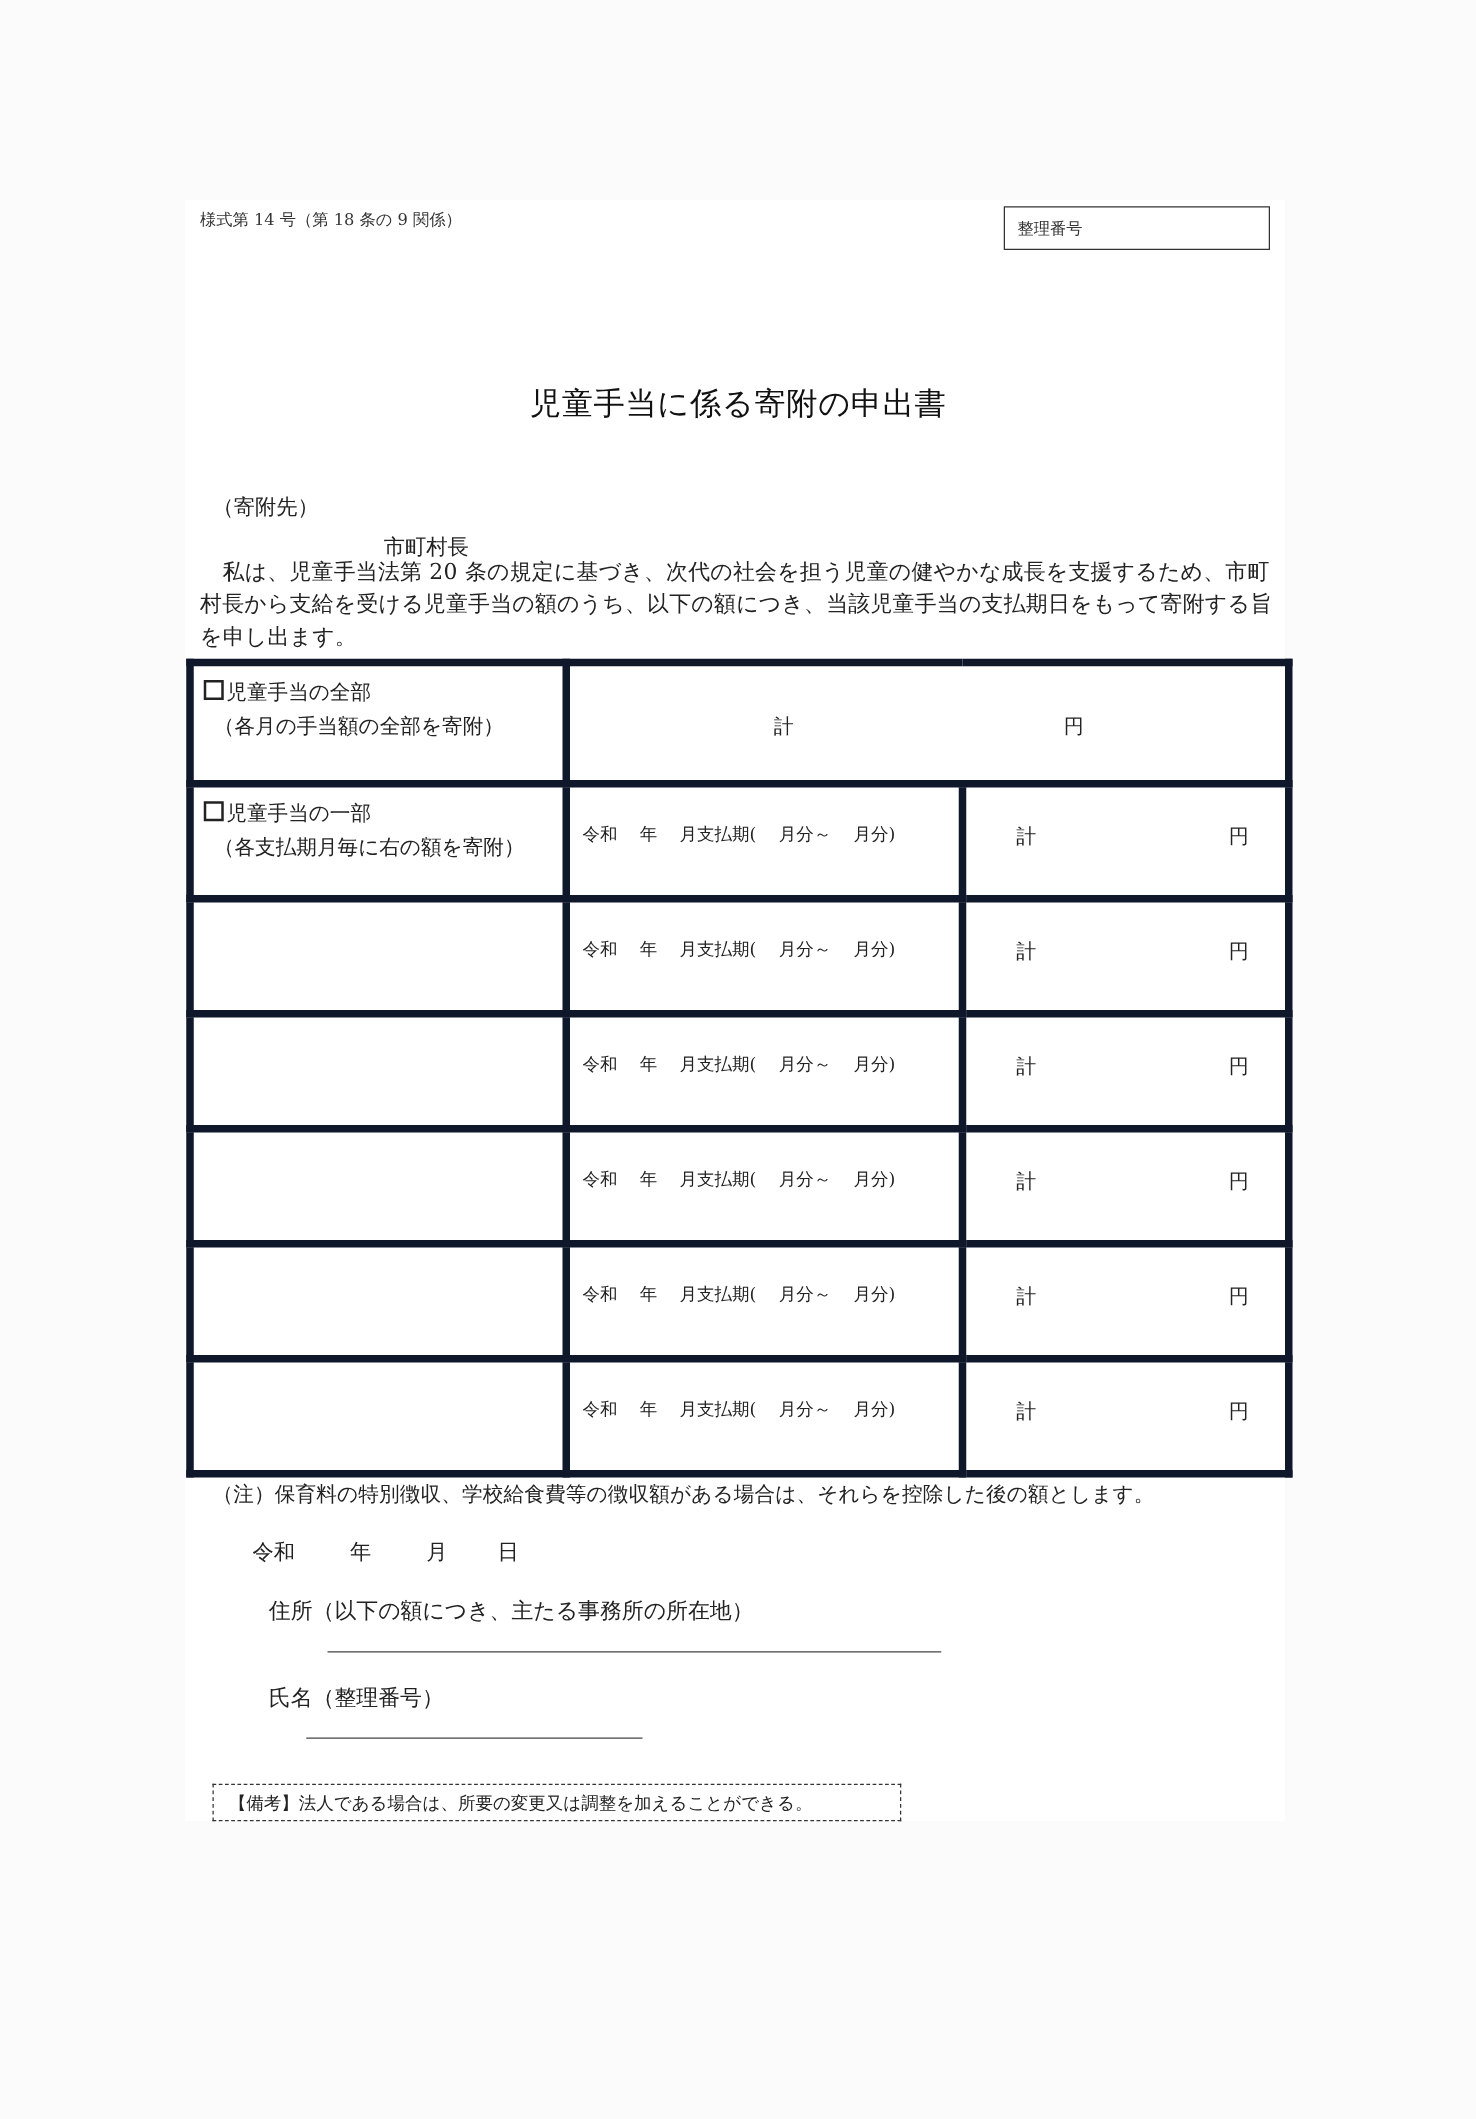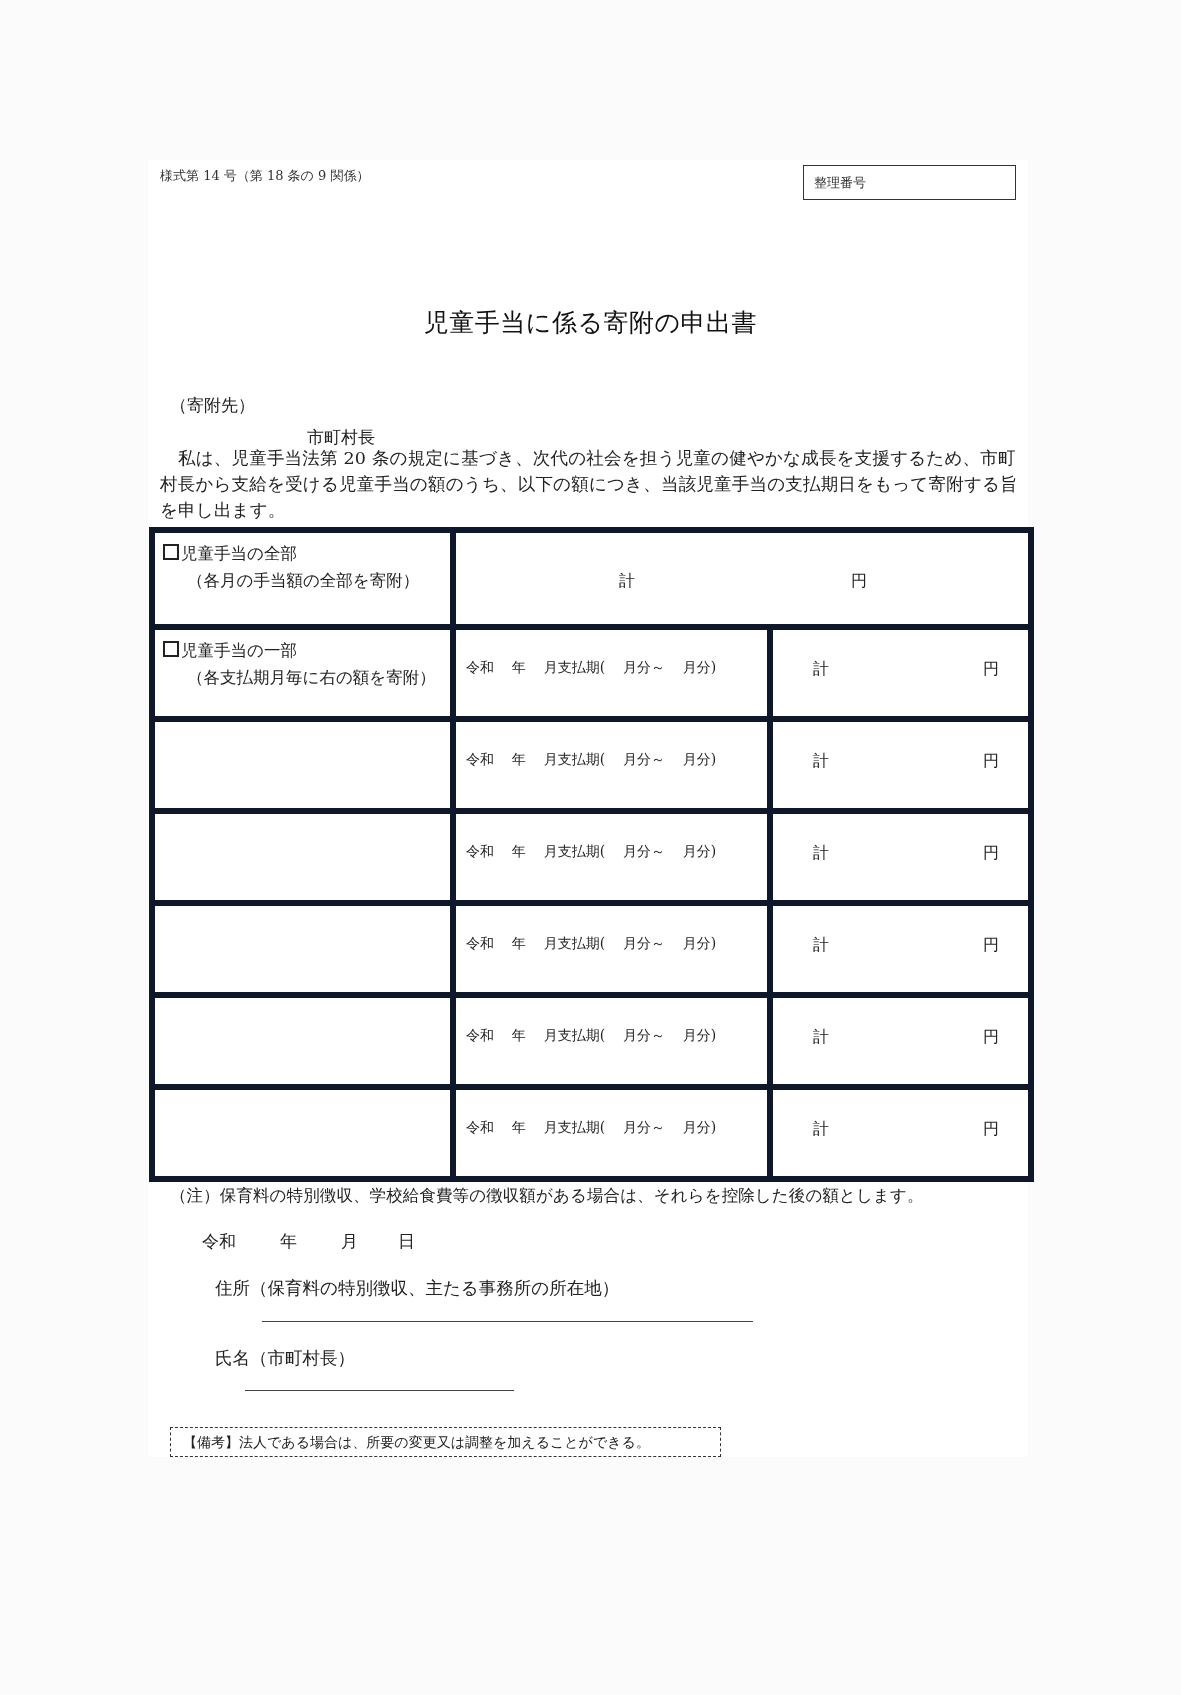--- a/index.html
+++ b/index.html
@@ -16,21 +16,21 @@
   .dest-label { left:170px; top:394px; font-size:17px; }
   .dest-value { left:307px; top:394px; font-size:17px;margin-top:32px; }
   .para { left:160px; top:445px; width:862px; font-size:17.5px; line-height:26px; white-space:normal; letter-spacing:0.2px; }
   .para .indent { display:inline-block; width:18px; }
 
   table.form { position:absolute; left:149px; top:527px; width:879px; border-collapse:collapse; table-layout:fixed; }
   table.form td { border:6px solid #0f172a; padding:0; vertical-align:top; height:86px; position:relative; }
   table.form tr.first td { height:91px; }
   .opt-label { position:absolute; left:8px; top:7px; font-size:16.5px; line-height:27px; white-space:nowrap; }
   .opt-label .cb { display:inline-block; width:12px; height:12px; border:2px solid #222; vertical-align:-1px; margin-right:2px; }
-  .opt-label .sub { padding-left:8px;margin-left:16px; }
+  .opt-label .sub { padding-left:8px; }
   .cell-center { position:absolute; top:38px; font-size:16px; }
   .period { position:absolute; left:10px; top:29px; font-size:14px; white-space:nowrap; }
   .period span { margin-right:0; }
   .amt-kei { position:absolute; left:40px; top:29px; font-size:16px; }
   .amt-yen { position:absolute; left:210px; top:29px; font-size:16px; }
 
   .note { left:170px; top:1185px; font-size:16.5px; letter-spacing:0.1px; }
   .date { left:202px; top:1230px; font-size:17px; }
   .date span { display:inline-block; }
   .addr-label { left:215px; top:1276px; font-size:17.5px; }
@@ -149,21 +149,21 @@
   </tr>
 </tbody>
   </table>
 
 <div class="abs note">（注）保育料の特別徴収、学校給食費等の徴収額がある場合は、それらを控除した後の額とします。</div>
 
 <div class="abs date">
   <span>令和</span><span style="width:44px"></span><span>年</span><span style="width:44px"></span><span>月</span><span style="width:40px"></span><span>日</span>
 </div>
 
-<div class="abs addr-label">住所（保育料の特別徴収、主たる事務所の所在地）</div>
+<div class="abs addr-label">住所（以下の額につき、主たる事務所の所在地）</div>
 <div class="abs line1"></div>
 
-<div class="abs name-label">氏名（市町村長）</div>
+<div class="abs name-label">氏名（整理番号）</div>
 <div class="abs line2"></div>
 
 <div class="abs remark">
   <span>【備考】法人である場合は、所要の変更又は調整を加えることができる。</span>
 </div>
 
 </body></html>

